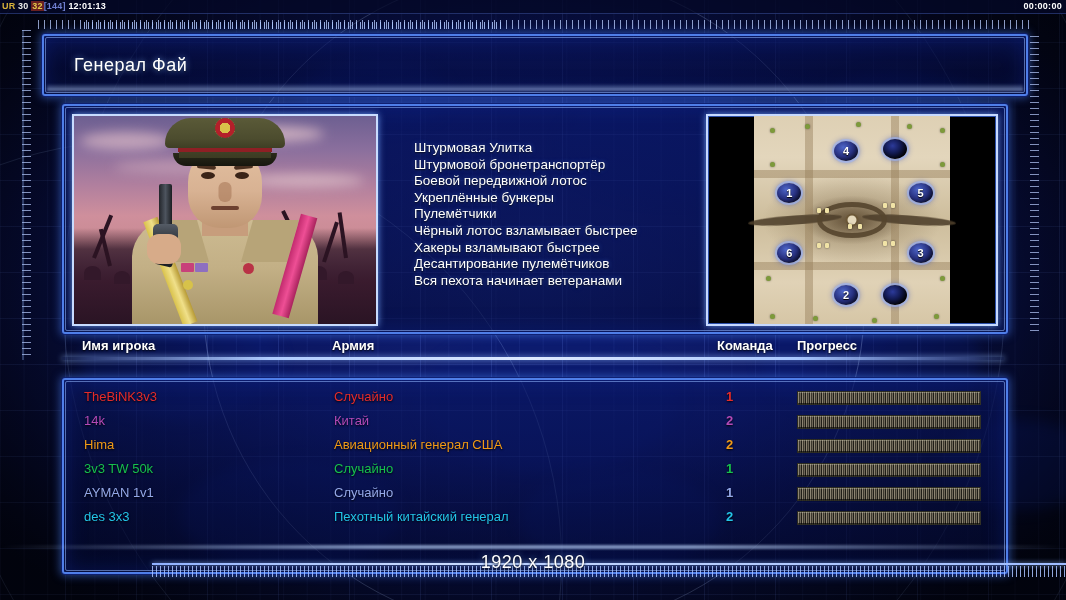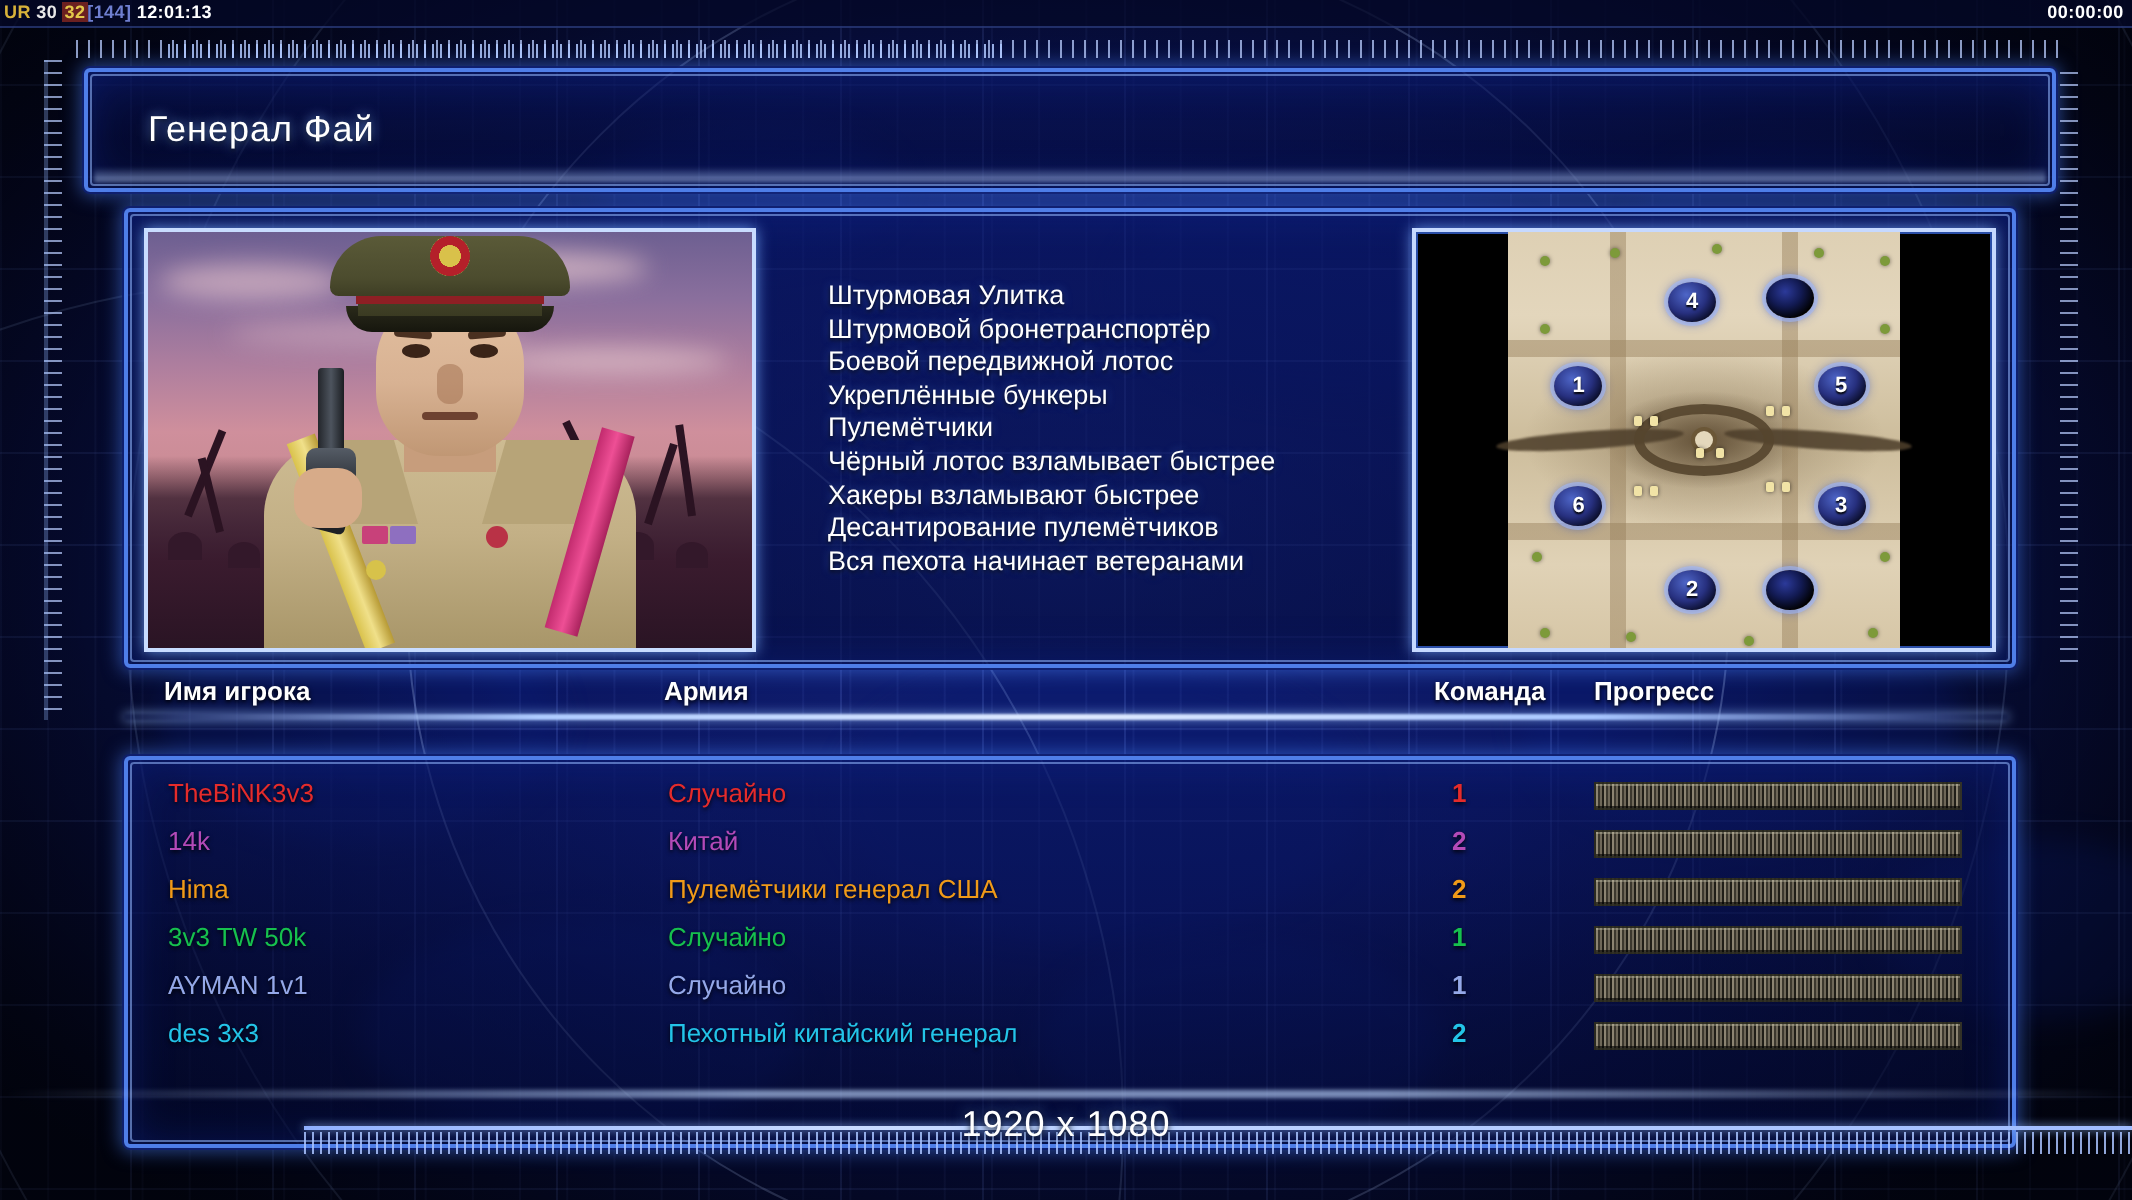--- a/index.html
+++ b/index.html
@@ -446,21 +446,21 @@
           <span class="pg"></span>
         </div>
         <div class="row">
           <span class="nm" style="color: rgb(179, 74, 184);">14k</span>
           <span class="am" style="color: rgb(179, 74, 184);">Китай</span>
           <span class="tm" style="color: rgb(179, 74, 184);">2</span>
           <span class="pg"></span>
         </div>
         <div class="row">
           <span class="nm" style="color: rgb(240, 154, 24);">Hima</span>
-          <span class="am" style="color: rgb(240, 154, 24);">Пулемётчики генерал США</span>
+          <span class="am" style="color: rgb(240, 154, 24);">Авиационный генерал США</span>
           <span class="tm" style="color: rgb(240, 154, 24);">2</span>
           <span class="pg"></span>
         </div>
         <div class="row">
           <span class="nm" style="color: rgb(22, 192, 78);">3v3 TW 50k</span>
           <span class="am" style="color: rgb(22, 192, 78);">Случайно</span>
           <span class="tm" style="color: rgb(22, 192, 78);">1</span>
           <span class="pg"></span>
         </div>
         <div class="row">

